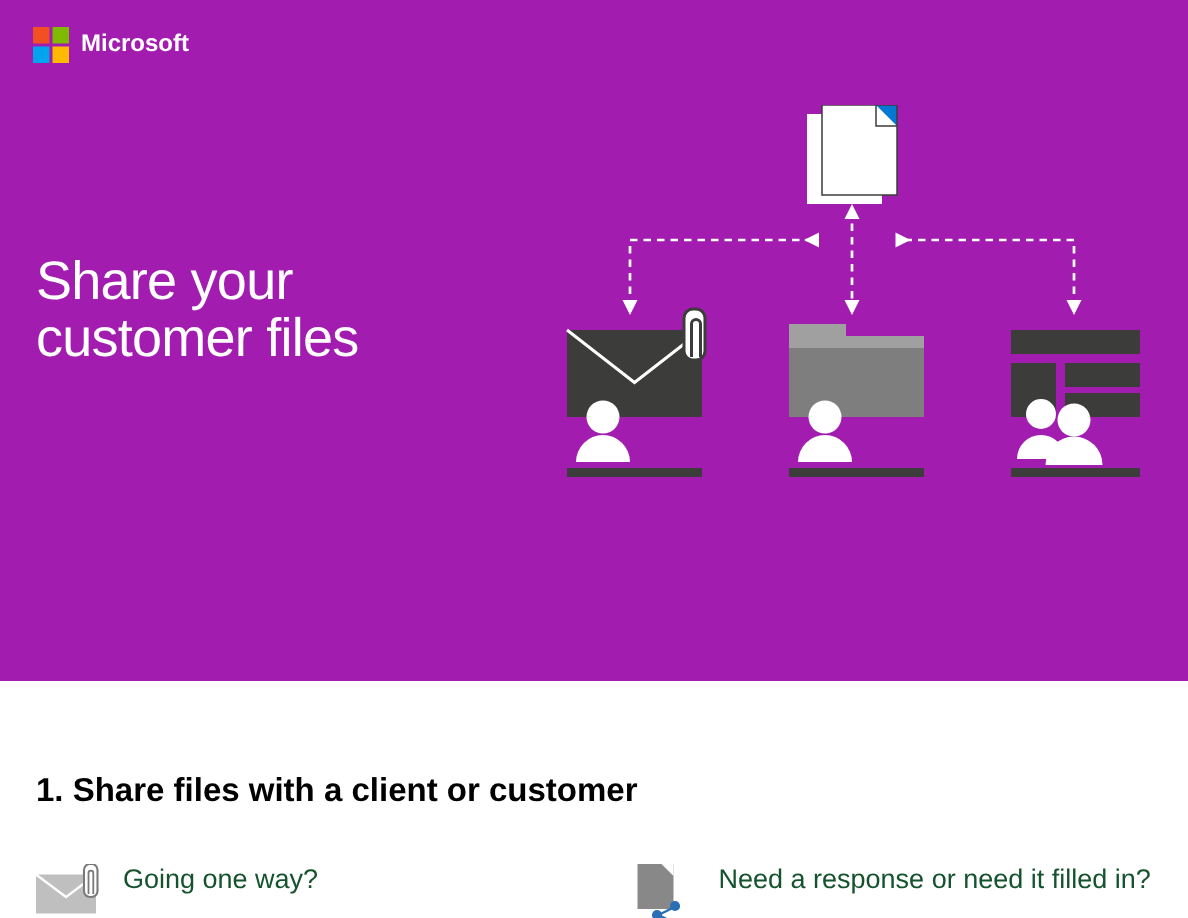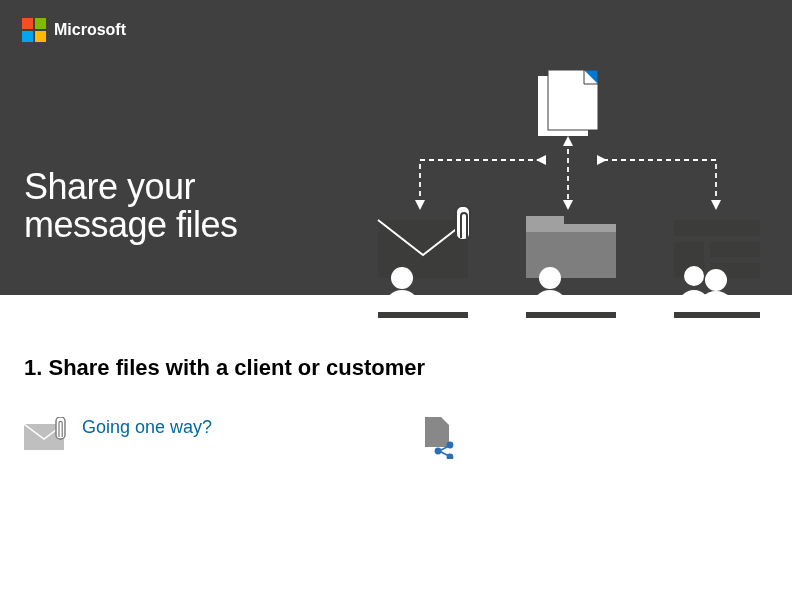--- a/index.html
+++ b/index.html
@@ -5,22 +5,22 @@
   * { margin: 0; padding: 0; box-sizing: border-box; }
   body {
     width: 792px;
     height: 612px;
     font-family: "Segoe UI", Arial, sans-serif;
     background: #fff;
     overflow: hidden;
   }
   .hero {
     width: 100%;
-    height: 295px;
-    background: #404040;
+    height: 454px;
+    background: #a21caf;
     position: relative;
     color: #fff;
     text-decoration: underline;
   }
   .logo {
     position: absolute;
     top: 18px;
     left: 22px;
     display: flex;
     align-items: center;
@@ -78,21 +78,21 @@
     align-items: flex-start;
     flex: 1;
   }
   .col-icon {
     flex: 0 0 44px;
     height: 36px;
   }
   .col-body h3 {
     font-size: 18px;
     font-weight: 400;
-    color: #0369a1;
+    color: #14532d;
     margin-bottom: 28px;
     line-height: 1.2;
   }
   .col-body p {
     font-size: 11px;
     color: #000;
     line-height: 1.35;
     max-width: 300px;
   }
 </style>
@@ -105,21 +105,21 @@
       <div class="sq1"></div>
         <div class="sq2"></div>
         <div class="sq3"></div>
         <div class="sq4"></div>
     </div>
     <div class="logo-text">Microsoft</div>
   </div>
 
   <div class="hero-title">
     <div>Share your</div>
-    <div>message files</div>
+    <div>customer files</div>
   </div>
 
   <div class="hero-graphic">
     <svg width="400" height="270" viewBox="0 0 400 270">
 
       <g>
         <rect x="174" y="6" width="50" height="60" fill="#fff"></rect>
         <rect x="184" y="0" width="50" height="60" fill="#fff"></rect>
         <polygon points="234,0 234,14 220,0" fill="#0078D4"></polygon>
         <rect x="184" y="0" width="50" height="60" fill="none" stroke="#3c3c3b" stroke-width="1"></rect>
@@ -211,17 +211,18 @@
           <g stroke="#2a6fb5" stroke-width="1.6" fill="none">
             <line x1="18" y1="34" x2="28" y2="29"></line>
             <line x1="18" y1="34" x2="28" y2="39"></line>
           </g>
           <circle cx="17" cy="34" r="3.4" fill="#2a6fb5"></circle>
           <circle cx="29" cy="28" r="3.4" fill="#2a6fb5"></circle>
           <circle cx="29" cy="40" r="3.4" fill="#2a6fb5"></circle>
         </svg>
       </div>
       <div class="col-body">
+        <h3>Need a response or need it filled in?</h3>
       </div>
     </div>
 
   </div>
 </div>
 
 </body></html>

